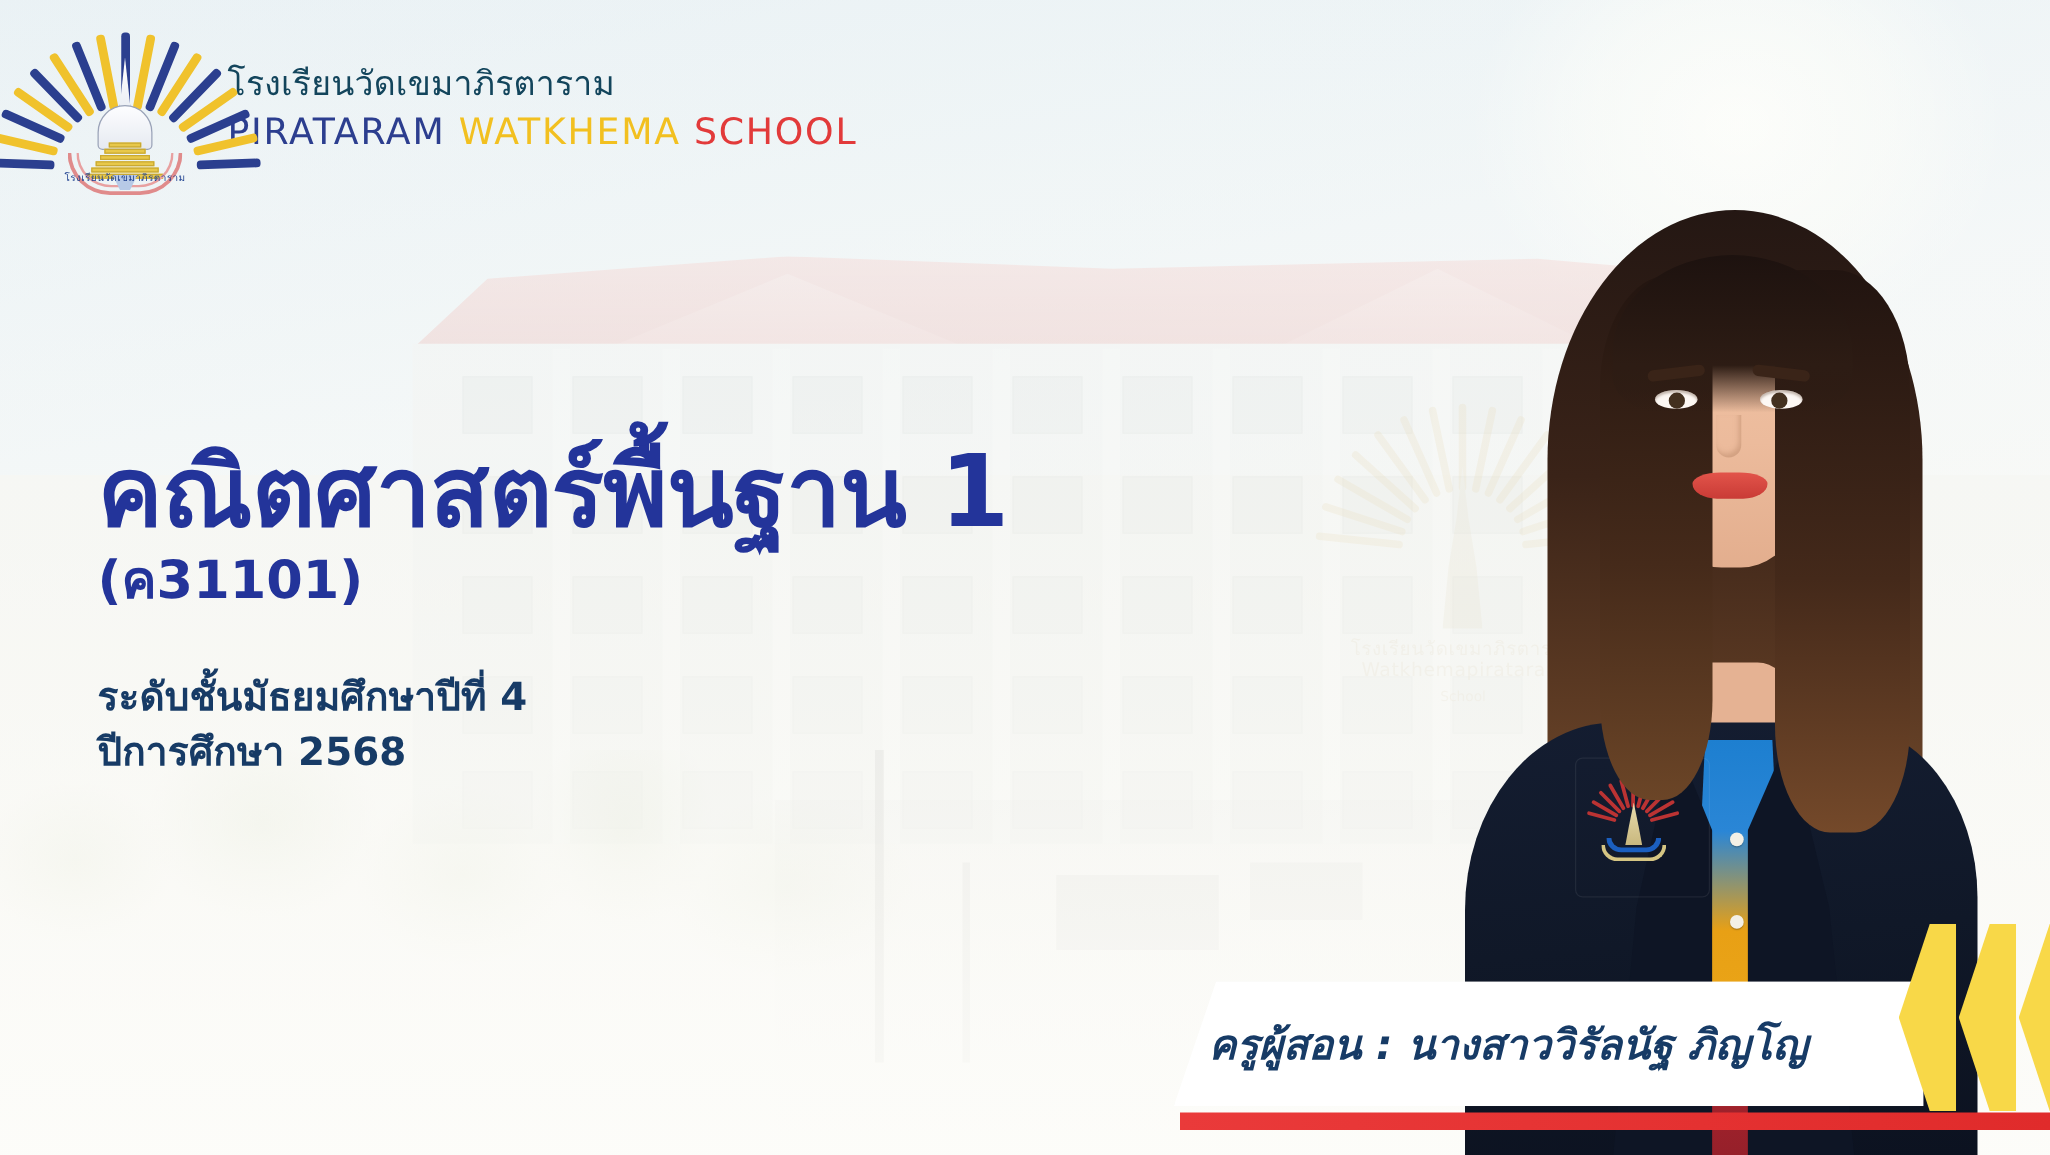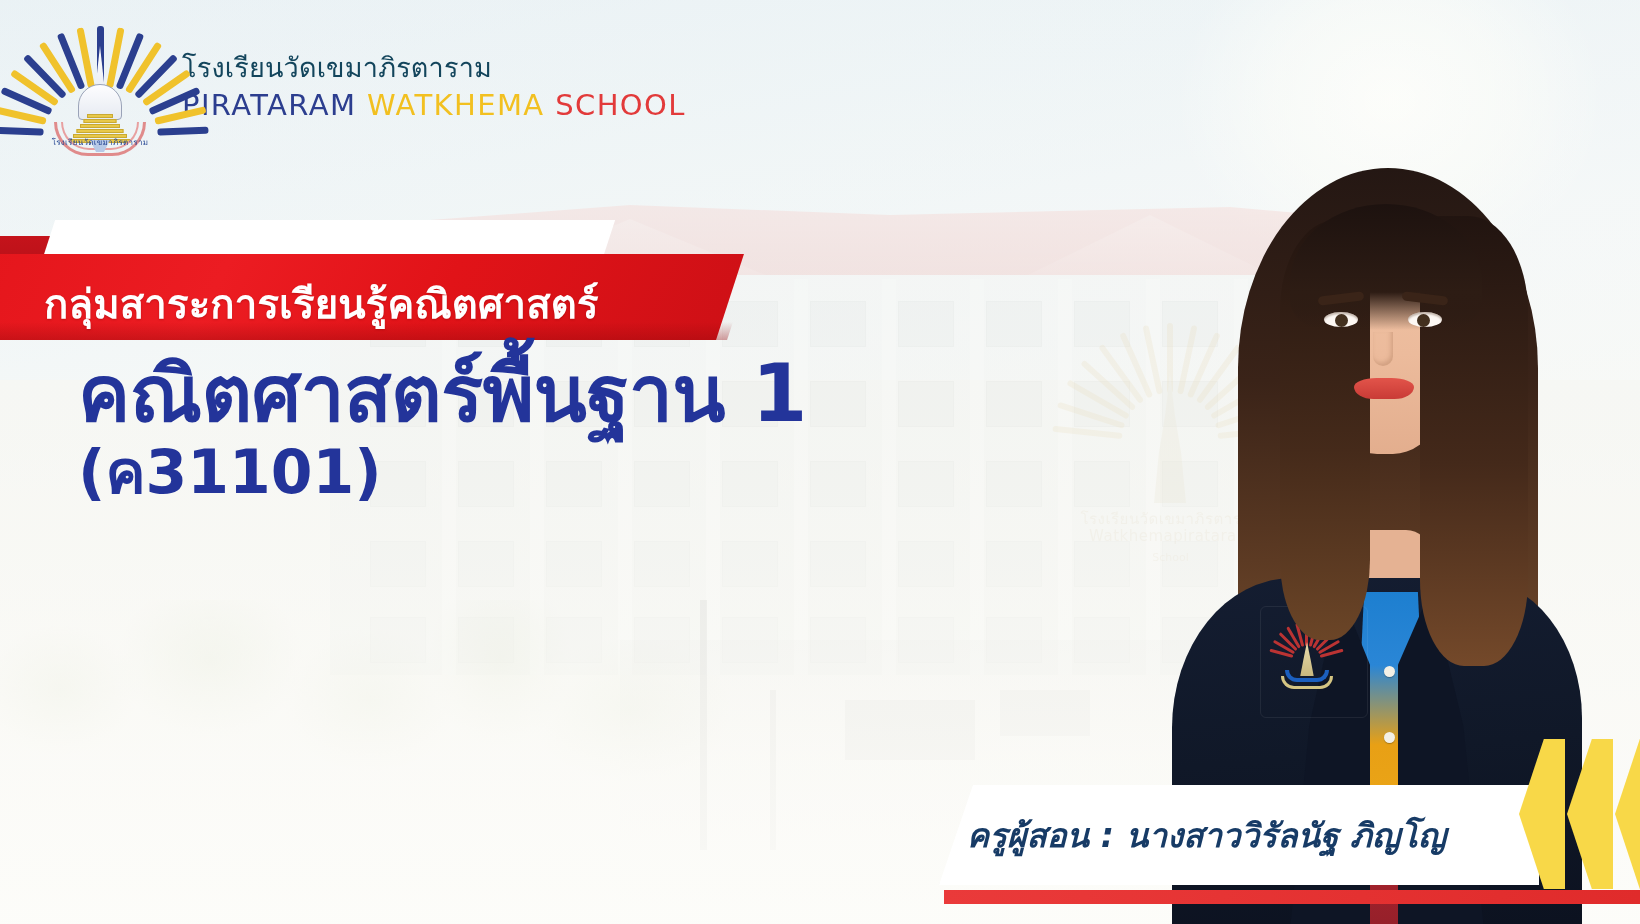--- a/index.html
+++ b/index.html
@@ -207,21 +207,21 @@
 
   
   .title-block { position:absolute; left:78px; top:353px; width:990px; }
   .course-title {
     font-size:78px; font-weight:700; color:#23349a;
     line-height:1.02; letter-spacing:-.5px; white-space:nowrap;
   }
   .course-title .num { font-size:80px; }
   .course-code {
     margin-top:6px;
-    font-size:60px; font-weight:700; color:#23349a;
+    font-size:42px; font-weight:700; color:#23349a;
     line-height:1.05; letter-spacing:0;
   }
   .meta { margin-top:50px; }
   .meta-line {
     font-size:31px; font-weight:700; color:#173b66;
     line-height:1.42; letter-spacing:.1px;
   }
 
   
   .portrait { position:absolute; left:1120px; top:160px; width:470px; height:764px; }
@@ -529,33 +529,30 @@
     <div class="school-names">
       <div class="name-th">โรงเรียนวัดเขมาภิรตาราม</div>
       <div class="name-en">
         <span class="en-a">PIRATARAM</span>
         <span class="en-b">WATKHEMA</span>
         <span class="en-c">SCHOOL</span>
       </div>
     </div>
   </div>
 
-  <div class="subject-banner">
-    <div class="sb-darkblock"></div>
-    <div class="sb-whiteslash"></div>
-    <div class="sb-main"></div>
-    <div class="sb-shade"></div>
-    <div class="sb-label">กลุ่มสาระการเรียนรู้คณิตศาสตร์</div>
-  </div>
 
   <div class="title-block">
     <div class="course-title">
       <span>คณิตศาสตร์พื้นฐาน </span><span class="num">1</span>
     </div>
     <div class="course-code">(ค31101)</div>
+    <div class="meta">
+      <div class="meta-line">ระดับชั้นมัธยมศึกษาปีที่ 4</div>
+      <div class="meta-line">ปีการศึกษา 2568</div>
+    </div>
   </div>
 
   <div class="portrait">
     <div class="pt-hairback"></div>
     <div class="pt-neck"></div>
     <div class="pt-body"></div>
     <div class="pt-shirt"></div>
     <div class="pt-shirt-btn" style="top:506px"></div>
     <div class="pt-shirt-btn" style="top:572px"></div>
     <div class="pt-lapelL"></div>

